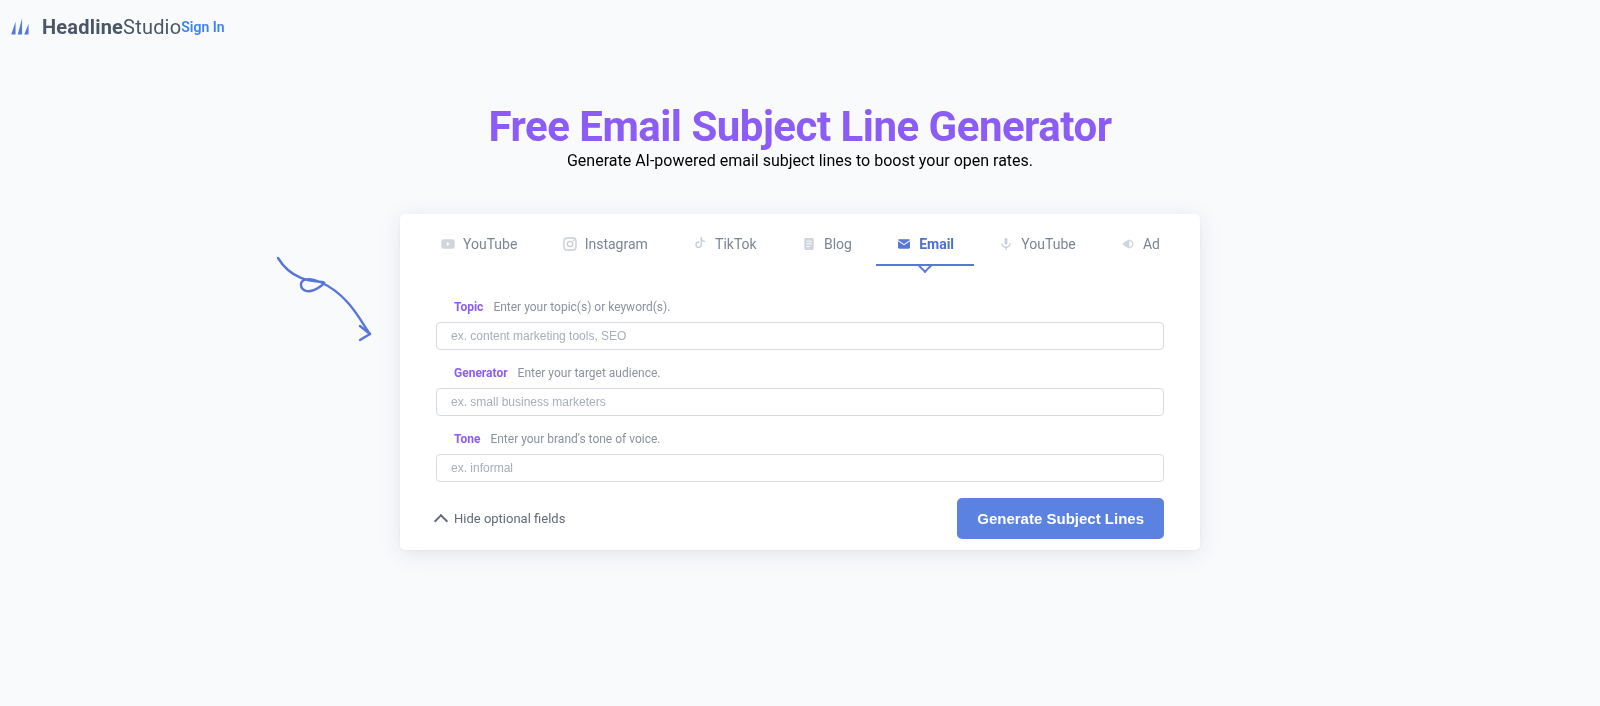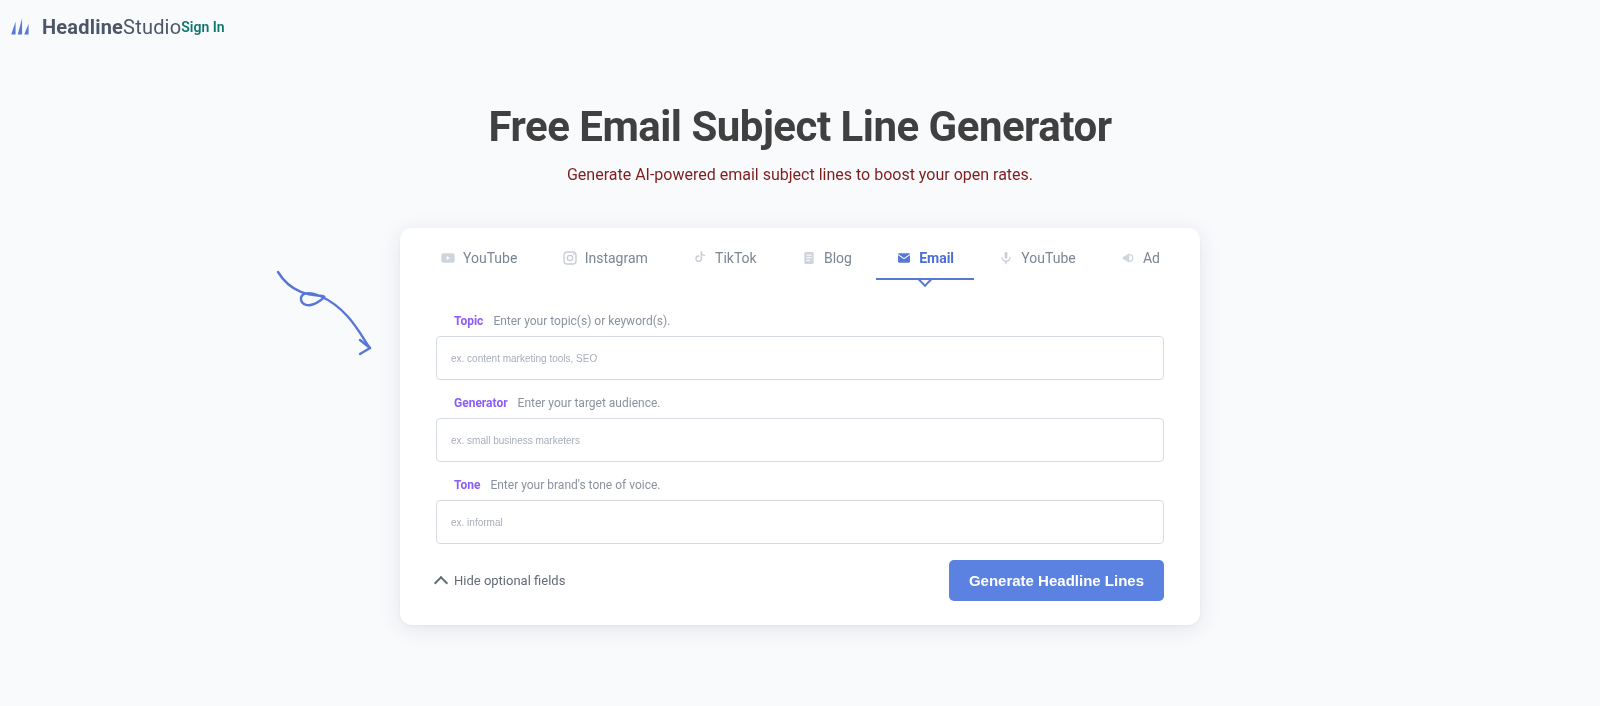--- a/index.html
+++ b/index.html
@@ -21,59 +21,58 @@
       display: flex;
       align-items: center;
       gap: 8px;
       color: #5878d6;
       font-size: 20px;
     }
     .logo-mark svg { display: block; }
     .logo-text { color: #4b5768; font-weight: 400; letter-spacing: 0.2px; }
     .logo-text .bold { font-weight: 700; color: #4b5768; }
     .signin {
-      color: #0f766e;
+      color: #3b82f6;
       font-size: 14px;
       font-weight: 600;
       text-decoration: none;
       cursor: pointer;
       padding-right: 18px;
     }
     .hero {
       text-align: center;
       margin-top: 48px;
     }
     .hero h1 {
       font-size: 42px;
       font-weight: 700;
-      color: #404040;
+      color: #8b5cf6;
       letter-spacing: -0.5px;
     }
     .hero p {
-      margin-top: 14px;
       font-size: 16px;
-      color: #7f1d1d;
+      color: #000000;
     }
     .card-wrap {
       position: relative;
       width: 800px;
       margin: 44px auto 0 auto;
     }
     .arrow {
       position: absolute;
       left: -130px;
       top: 40px;
       width: 110px;
       height: 100px;
     }
     .card {
       background: #ffffff;
-      border-radius: 12px;
+      border-radius: 5px;
       box-shadow: 0 4px 22px rgba(30, 40, 80, 0.10), 0 1px 3px rgba(0,0,0,0.04);
-      padding: 0 0 24px 0;
+      padding: 0 0 11px 0;
     }
     .tabs {
       display: flex;
       justify-content: space-between;
       padding: 22px 40px 0 40px;
     }
     .tab {
       display: flex;
       align-items: center;
       gap: 7px;
@@ -127,25 +126,25 @@
       font-weight: 700;
       color: #8b5cf6;
       margin-left: 18px;
     }
     .field-help {
       font-size: 12px;
       color: #8b929e;
     }
     .input {
       width: 100%;
-      height: 44px;
+      height: 28px;
       border: 1px solid #d7dbe3;
       border-radius: 4px;
       padding: 0 14px;
-      font-size: 10px;
+      font-size: 12px;
       color: #333;
       outline: none;
     }
     .input::placeholder { color: #a7adba; }
     .foot-row {
       display: flex;
       justify-content: space-between;
       align-items: center;
       padding: 16px 36px 0 36px;
     }
@@ -310,17 +309,17 @@
         <input class="input" type="text" placeholder="ex. informal" style="">
       </div>
 
     </div>
 
     <div class="foot-row">
       <div class="toggle-optional">
         <span class="chev"></span>
         <span>Hide optional fields</span>
       </div>
-      <button class="btn">Generate Headline Lines</button>
+      <button class="btn">Generate Subject Lines</button>
     </div>
 
   </div>
 </div>
 
 </body></html>

